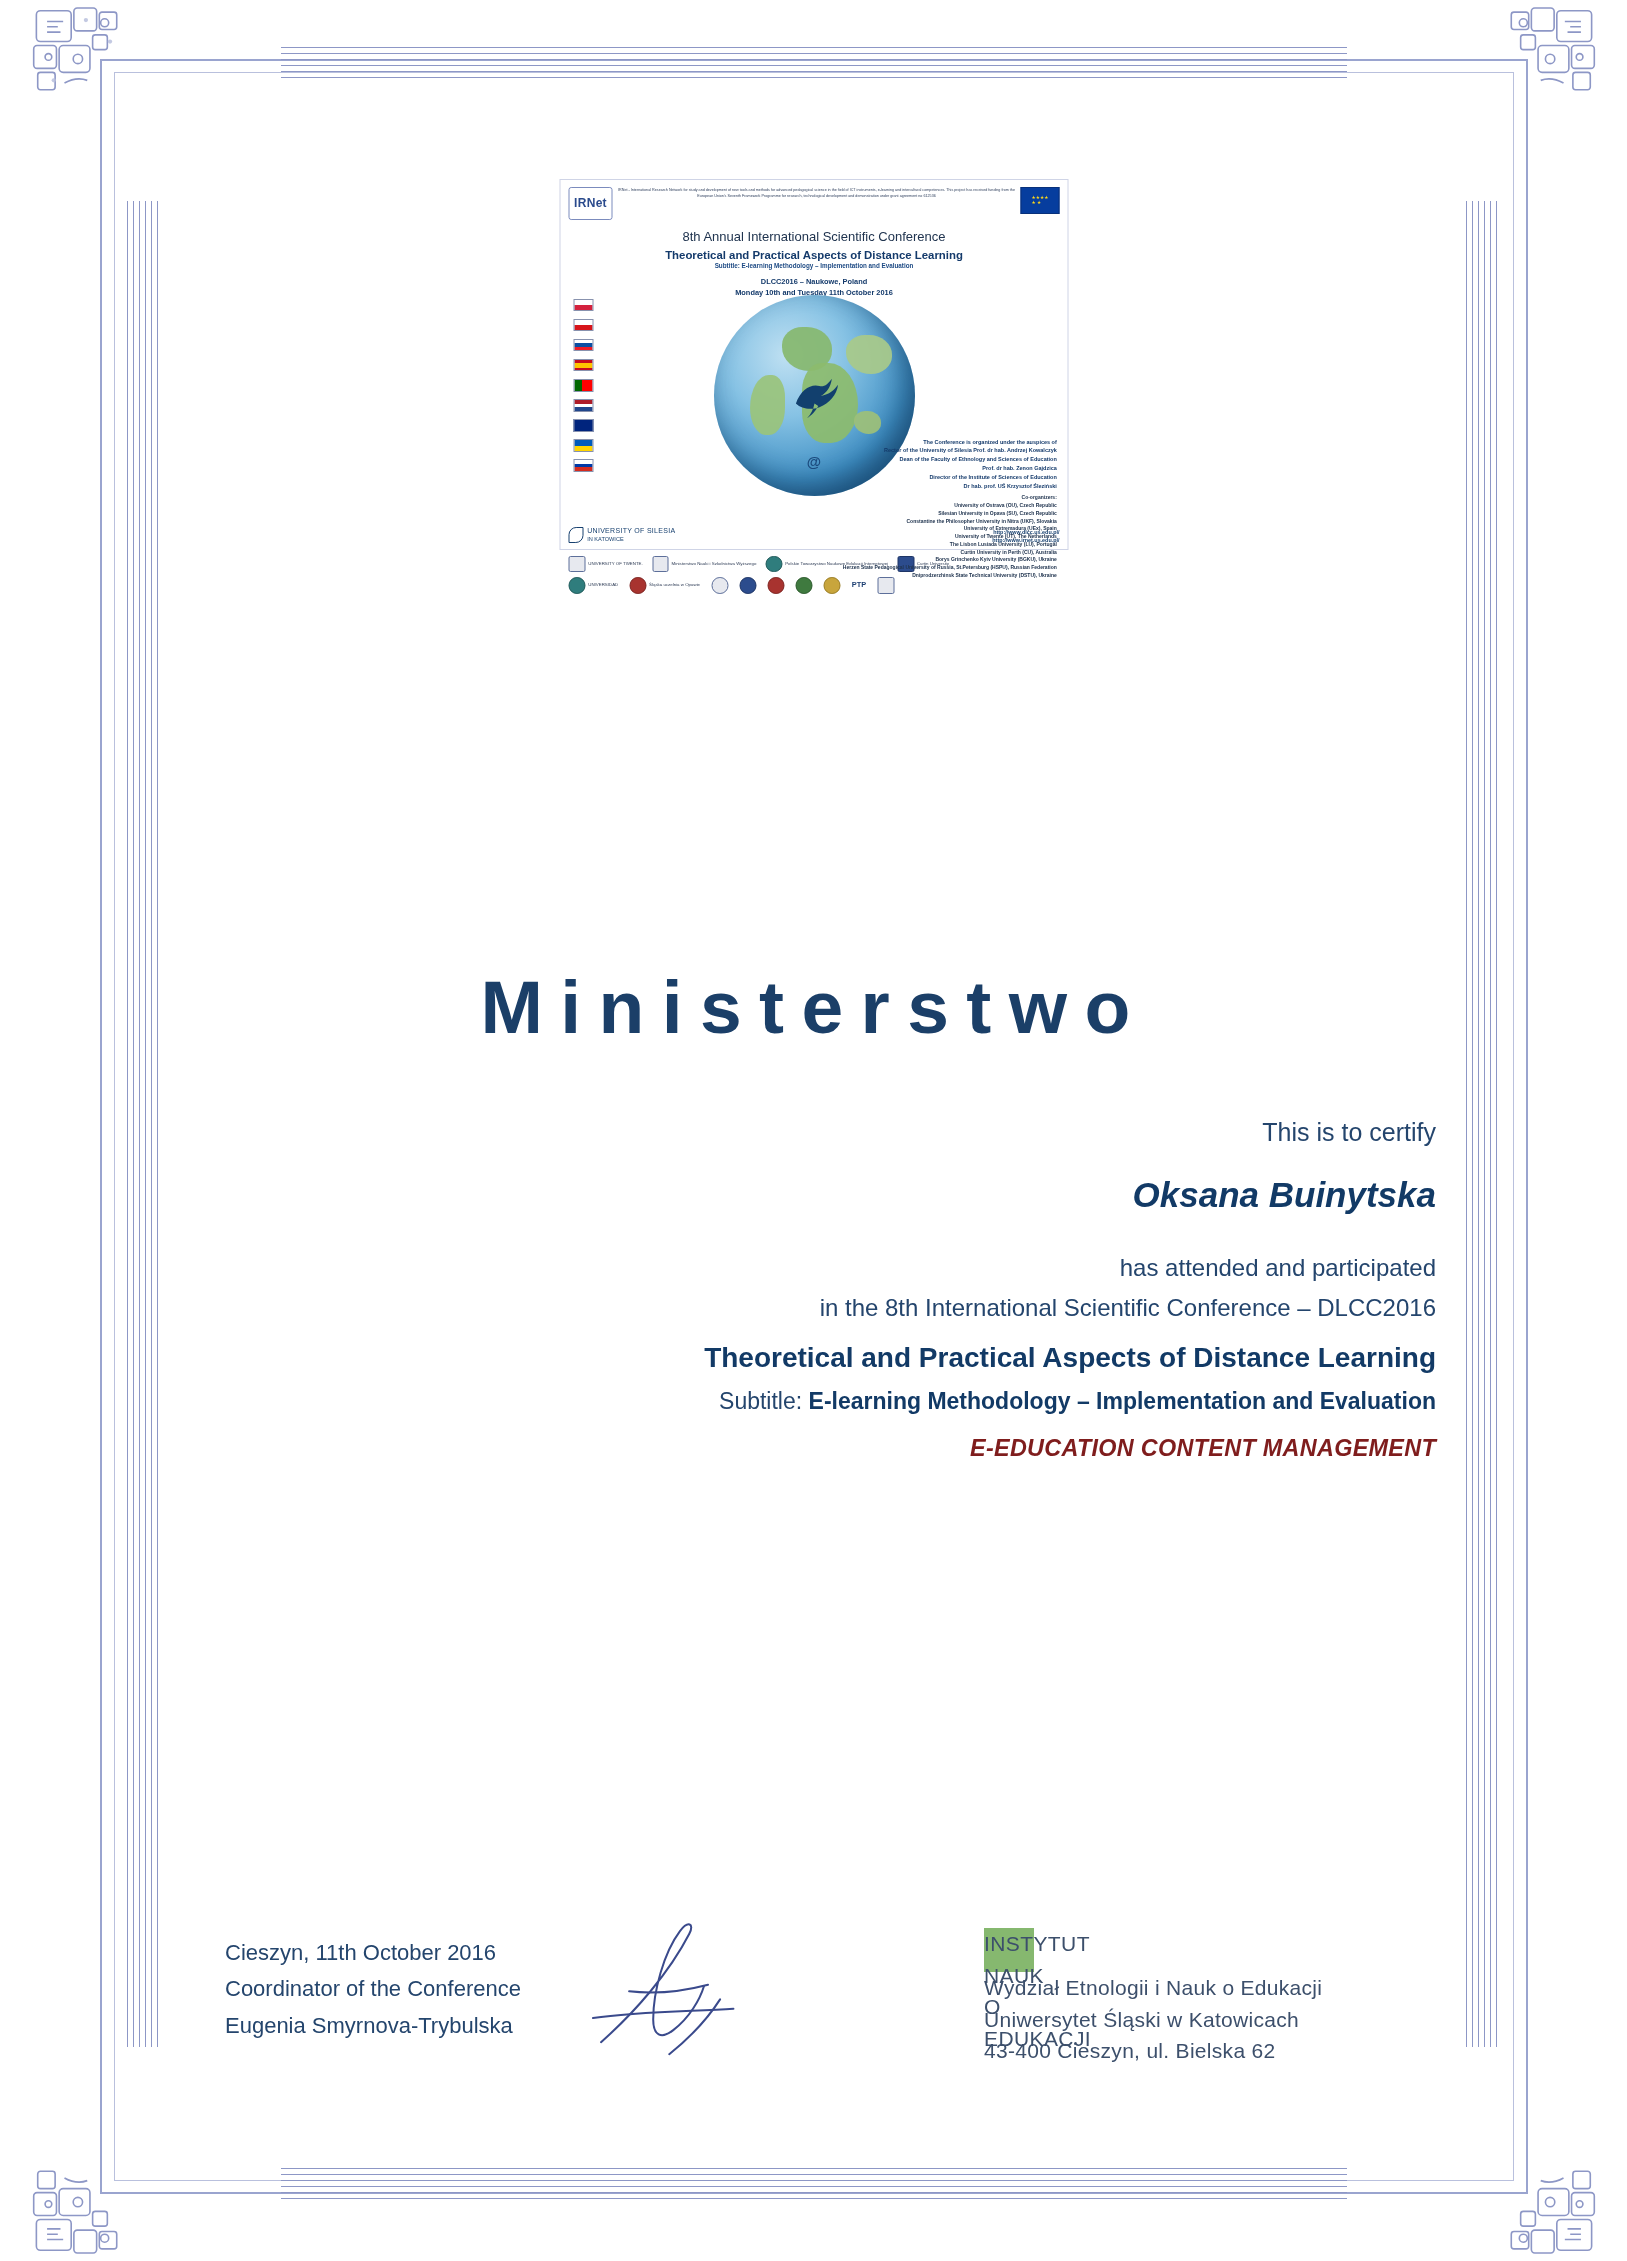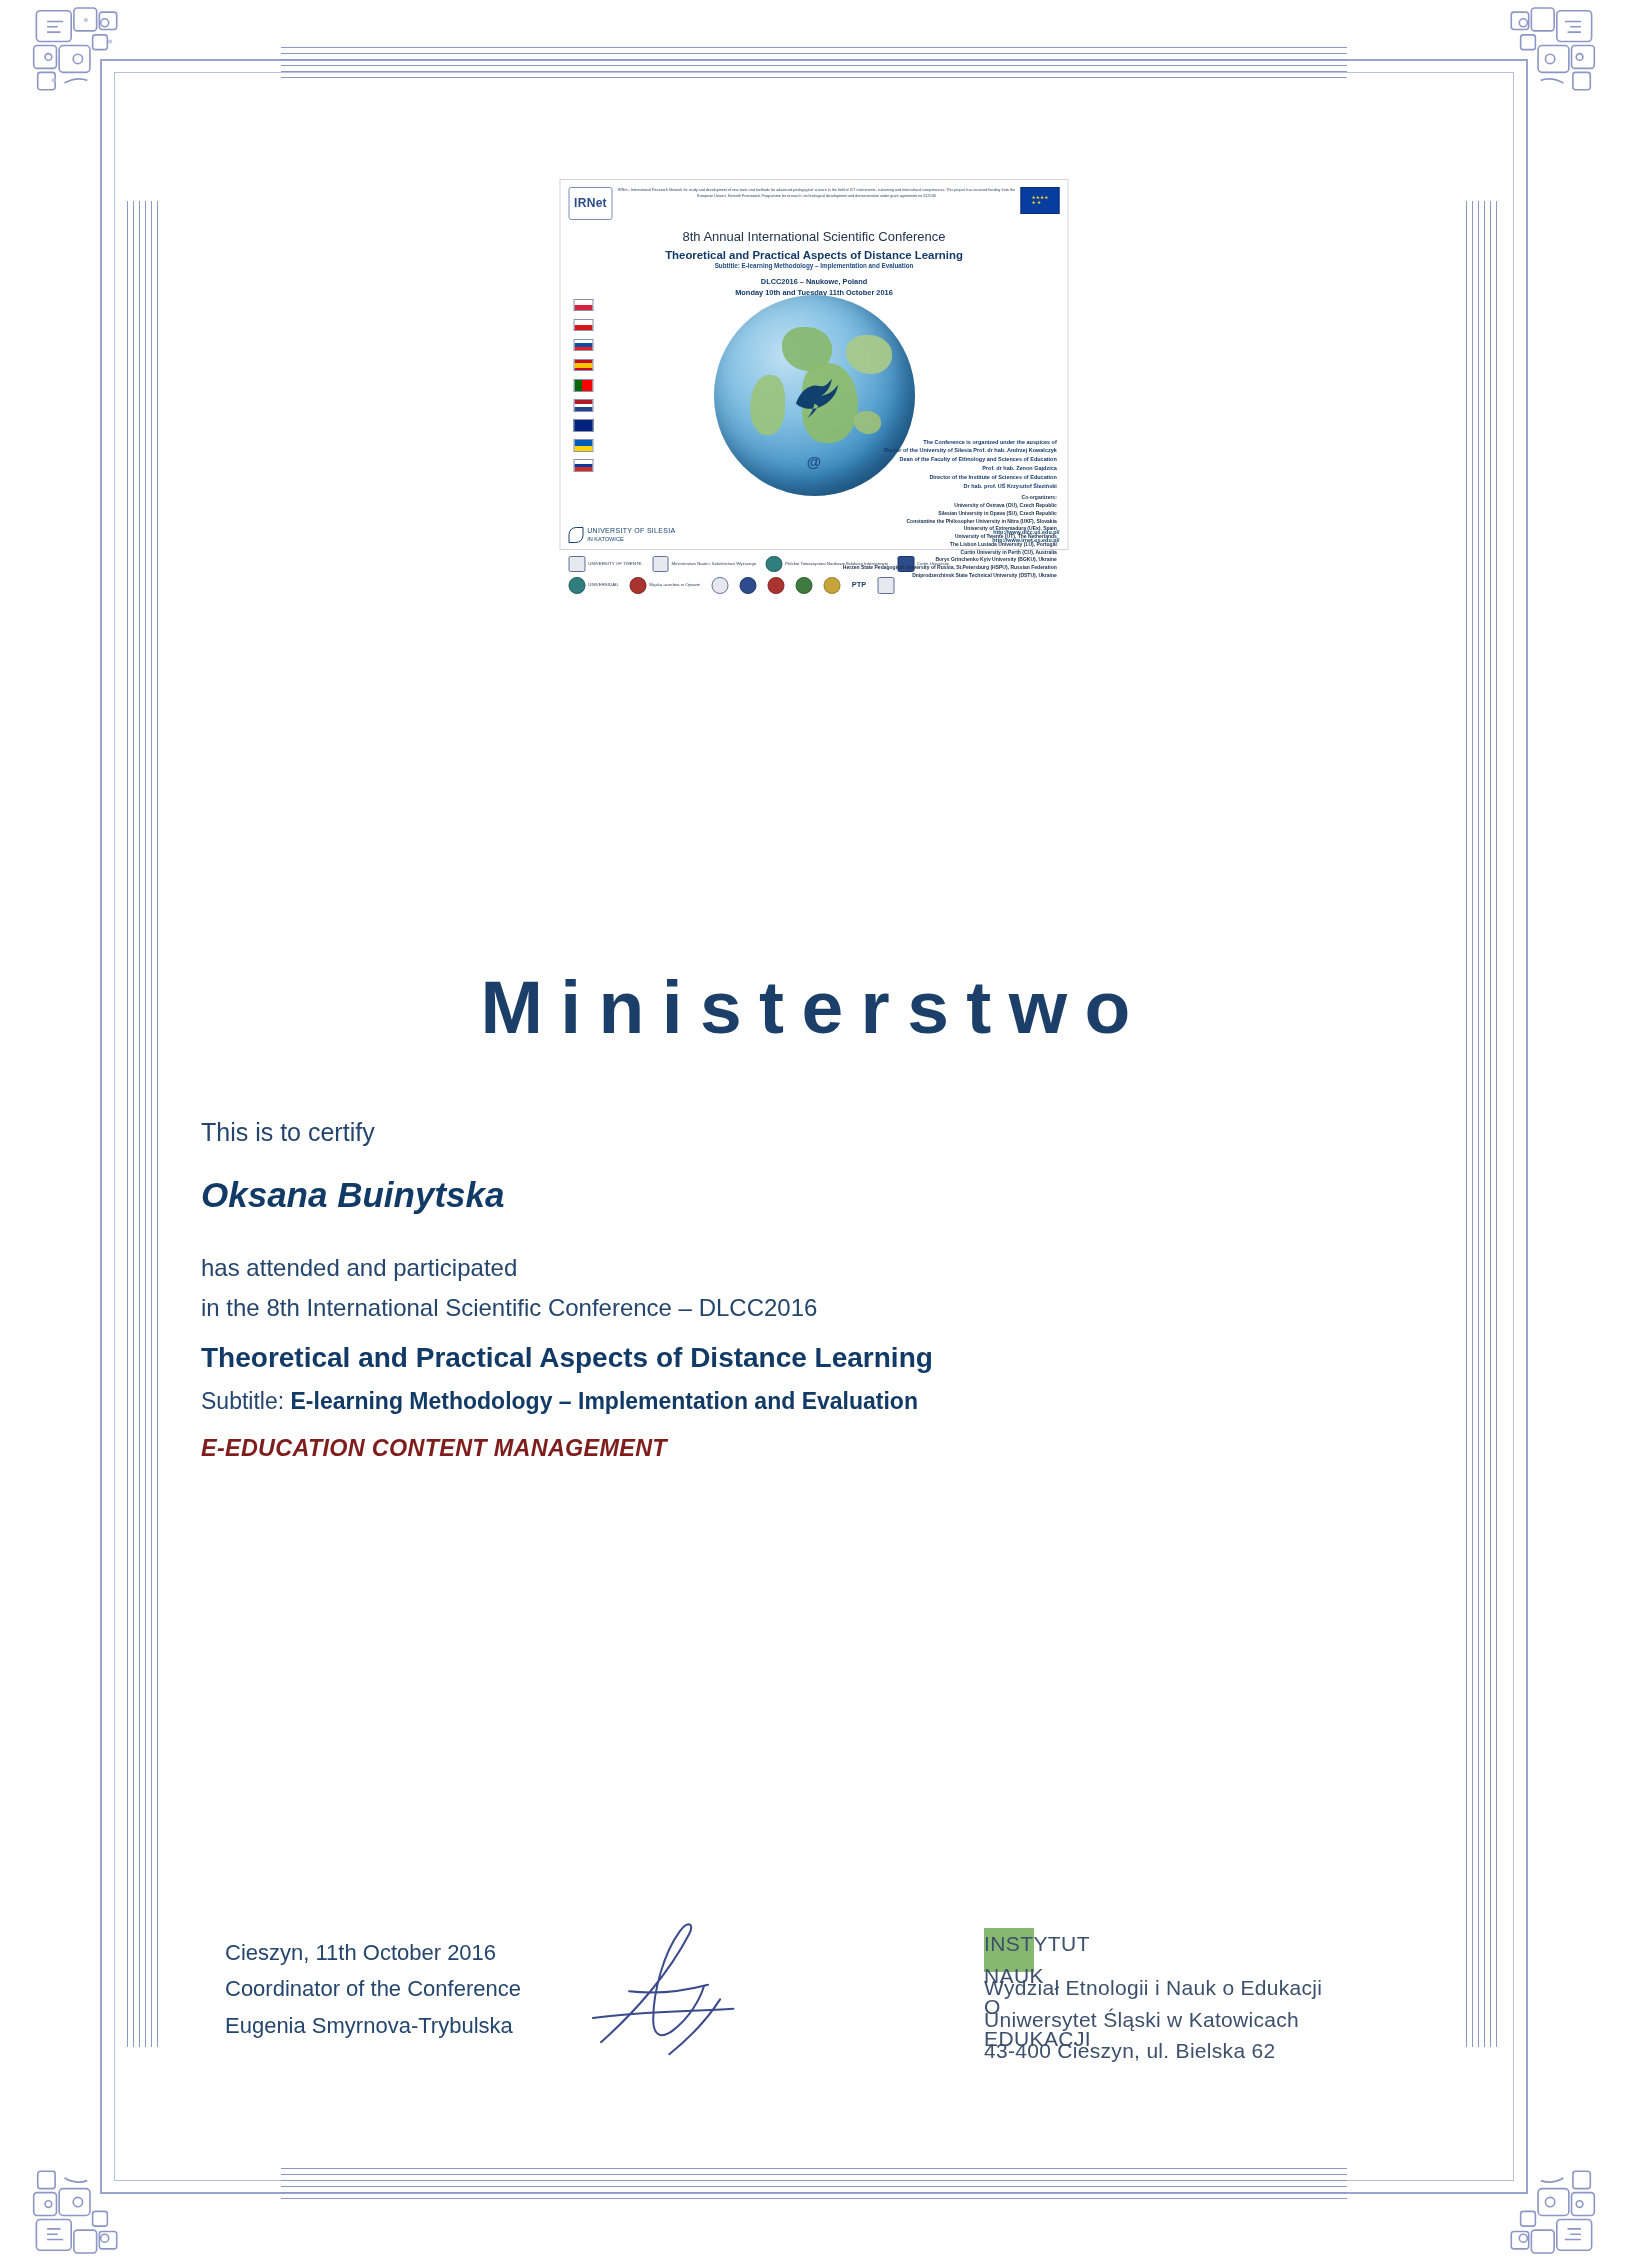--- a/index.html
+++ b/index.html
@@ -289,23 +289,23 @@
     top: 964px;
     text-align: center;
     font-size: 75px;
     font-weight: bold;
     letter-spacing: 17.4px;
     color: #1b3f68;
   }
   .body-block {
     position: absolute;
     left: 201px;
-    right: 201px;
+    right: 192px;
     top: 1118px;
-    text-align: left;
+    text-align: right;
   }
   .line-certify {
     font-size: 25px;
     color: #24456d;
     margin-bottom: 28px;
   }
   .recipient {
     font-size: 35px;
     font-weight: bold;
     font-style: italic;

